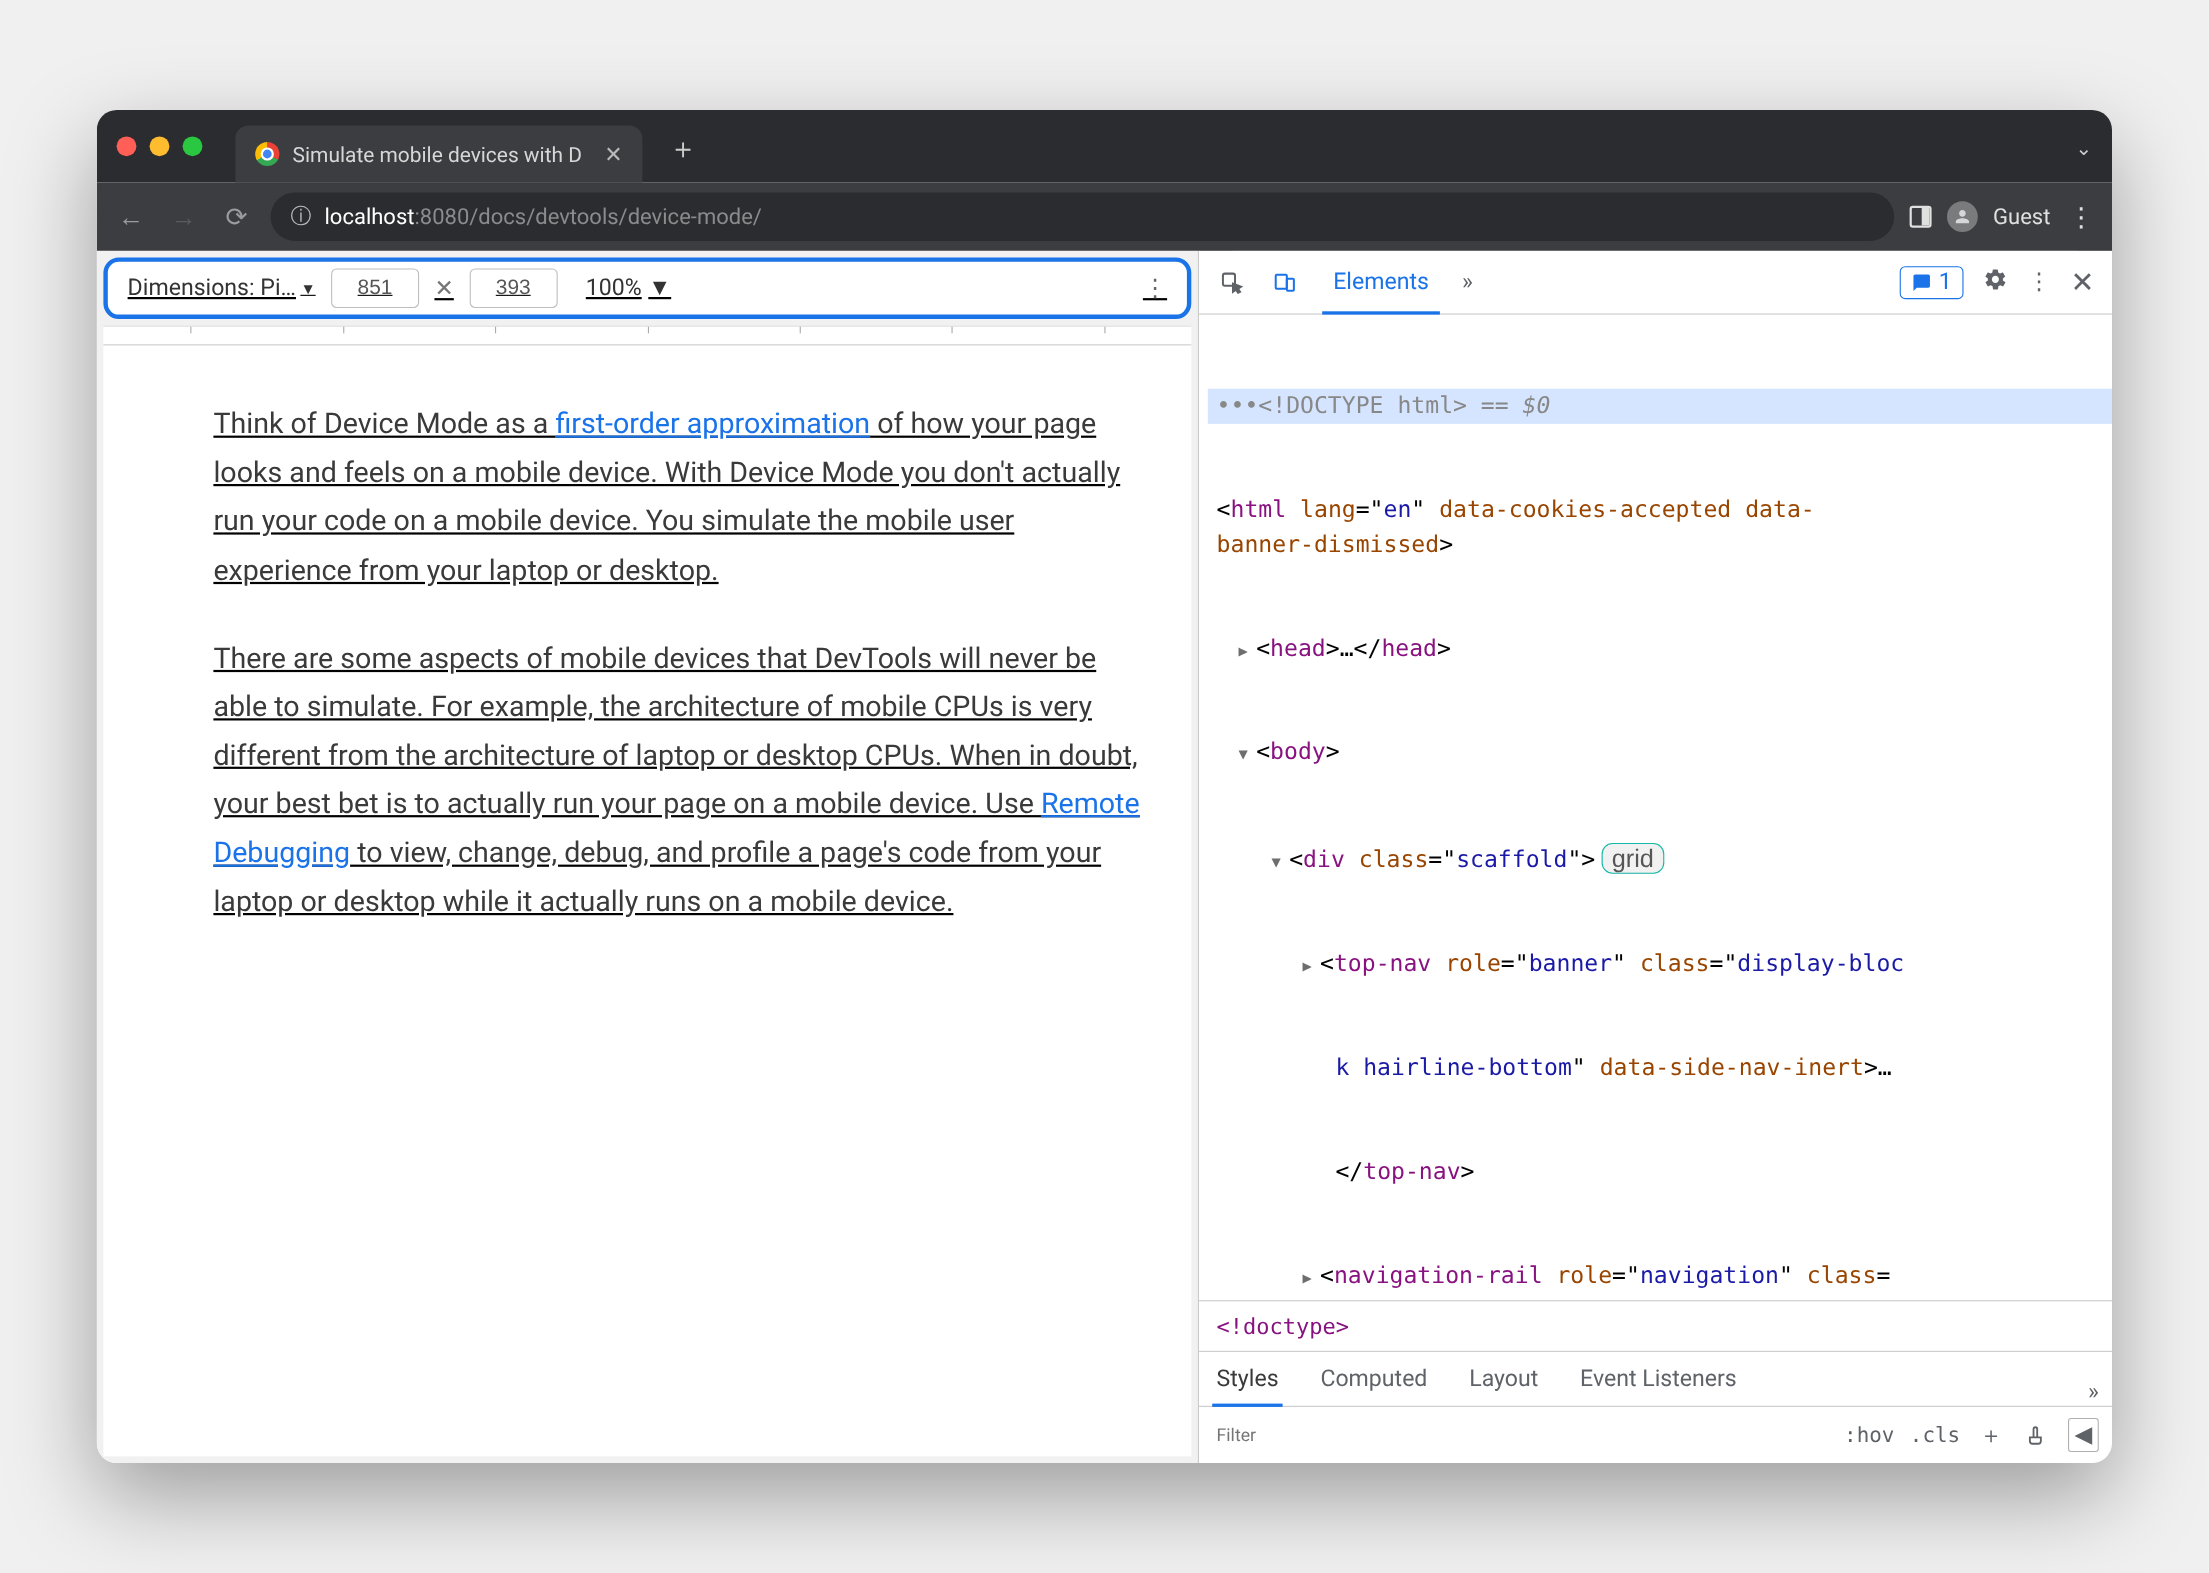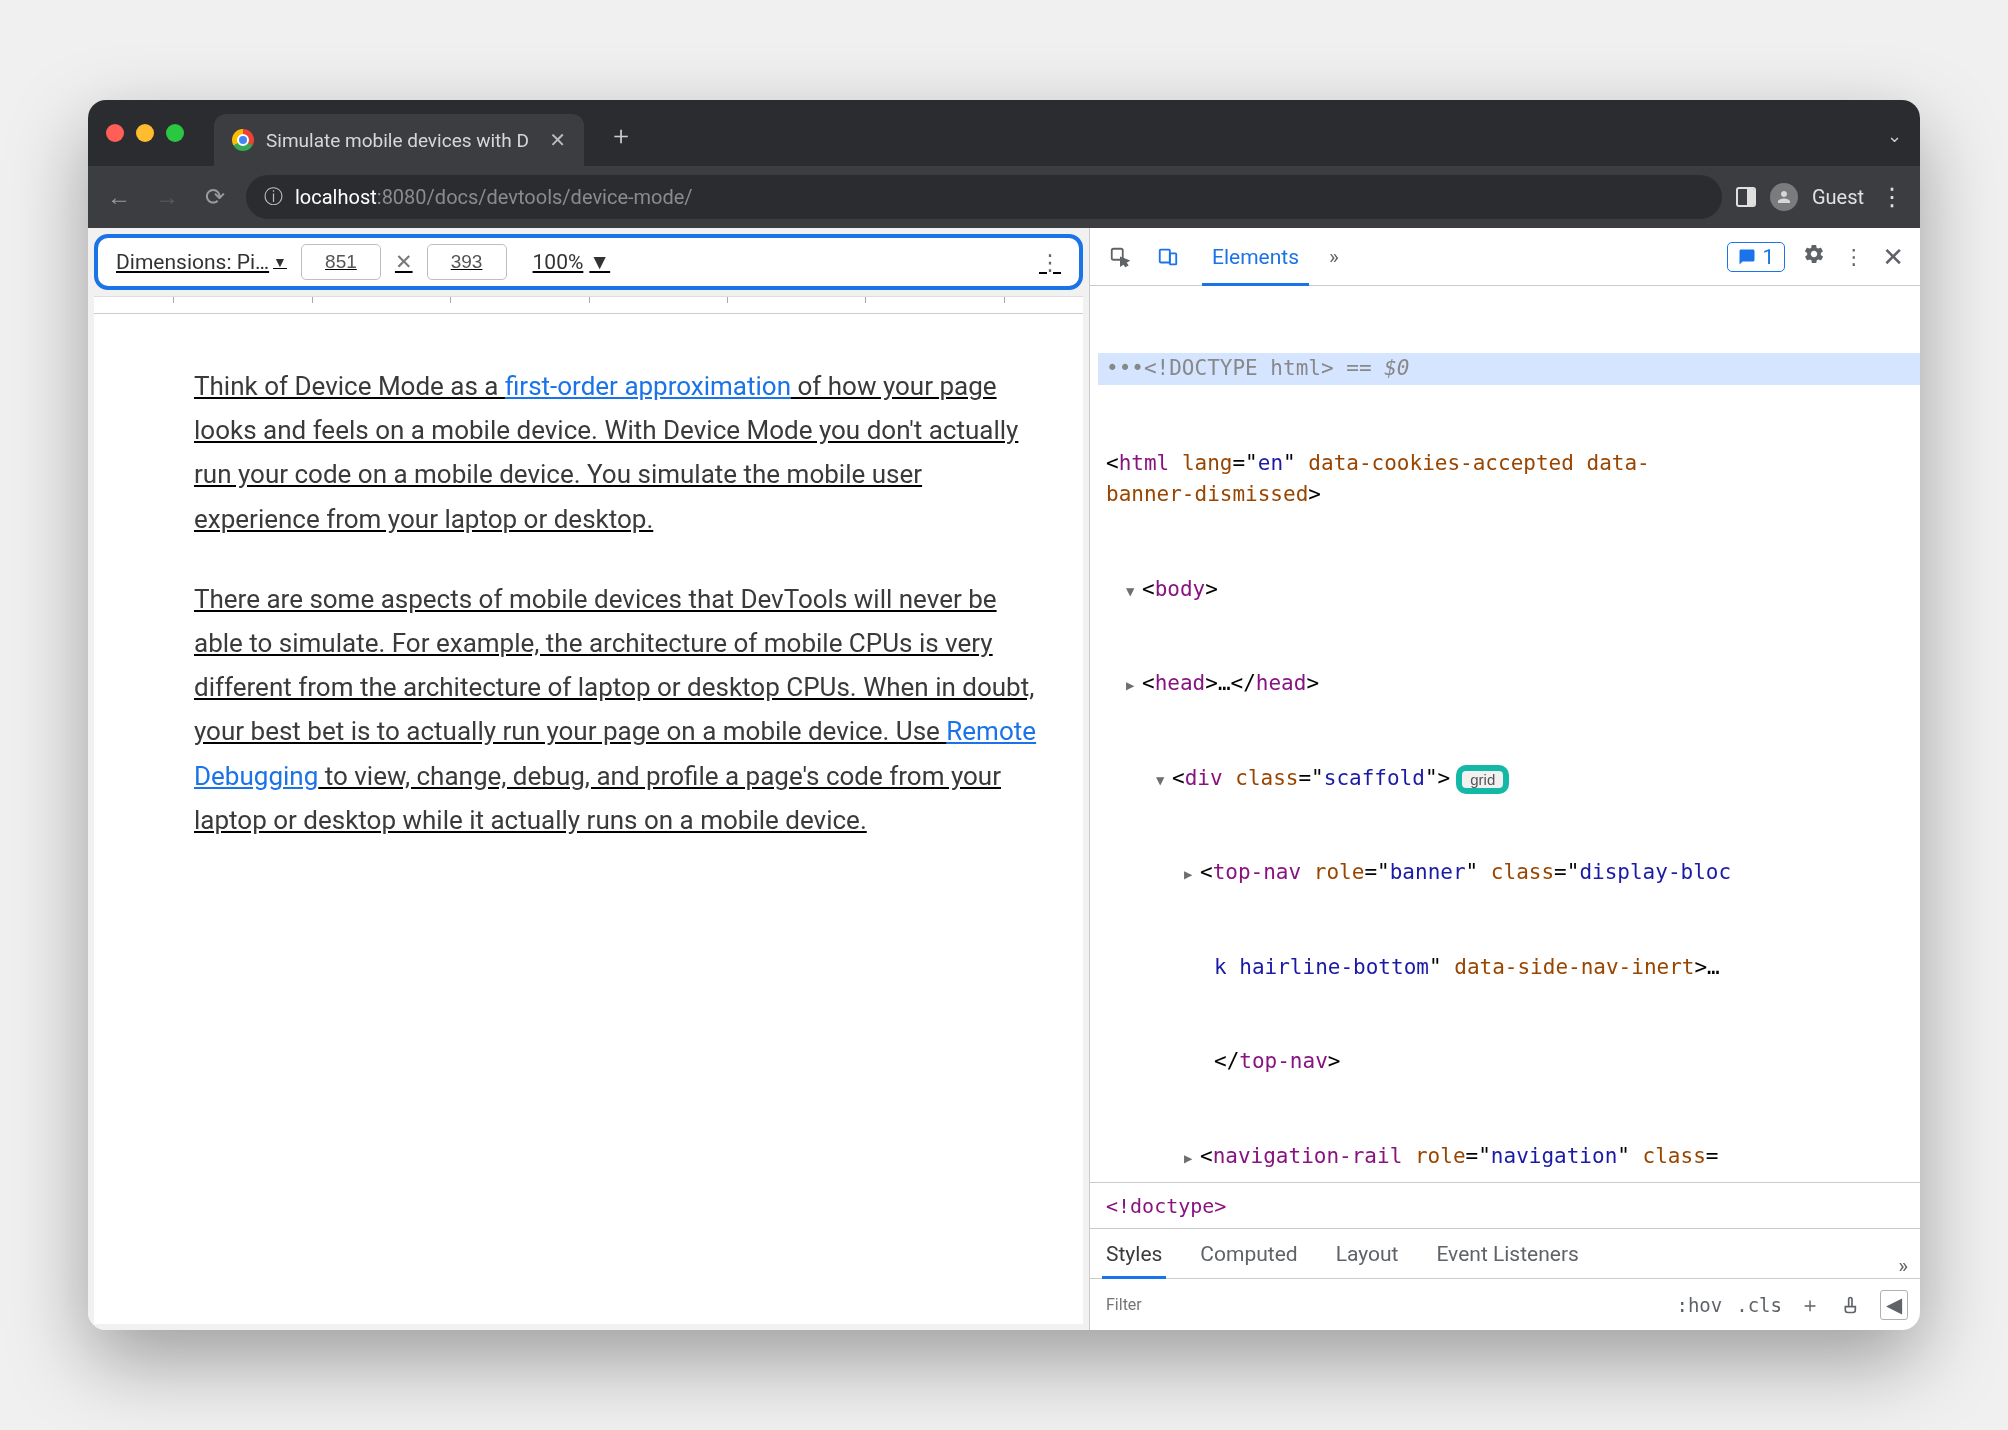--- a/index.html
+++ b/index.html
@@ -71,21 +71,21 @@
   .ind3 { padding-left: 86px; }
   .cont3 { padding-left: 116px; }
   .tri { display:inline-block; width:16px; color:#6e6e6e; font-size:14px; cursor:pointer; }
   .dots { color:#888; }
   .c-doctype { color:#888; }
   .c-tag { color:#881280; }
   .c-attr { color:#994500; }
   .c-val { color:#1a1aa6; }
   .eq-ref { color:#888; font-style: normal; }
   .dollar { color:#888; font-style:italic; }
-  .grid-badge { font-family:-apple-system,sans-serif; font-size:15px; border:6px solid #14b8a6; border-radius:10px; padding:0 8px; color:#555; background:#f1f1f1; margin-left:6px; }
+  .grid-badge { font-family:-apple-system,sans-serif; font-size:23px; border:1px solid #14b8a6; border-radius:10px; padding:0 8px; color:#555; background:#f1f1f1; margin-left:6px; }
   .breadcrumb-bar { border-top:1px solid #cacaca; height:46px; display:flex; align-items:center; padding:0 16px; color:#881280; font-family:Menlo,Consolas,monospace; font-size:20px; }
   .sub-tabs { border-top:1px solid #cacaca; height:50px; display:flex; align-items:flex-end; padding:0 12px; gap:30px; }
   .sub-tab { color:#5f6368; cursor:pointer; position:relative; height:100%; display:flex; align-items:center; padding:0 4px; }
   .sub-tab.active { color:#3a3a3a; }
   .sub-tab.active::after { content:''; position:absolute; bottom:-1px; left:0; right:0; height:3px; background:#1a73e8; }
   .sub-more { margin-left:auto; color:#5f6368; cursor:pointer; }
   .filter-bar { border-top:1px solid #cacaca; height:52px; display:flex; align-items:center; padding:0 12px; gap:14px; }
   .filter-input { flex:1; border:none; outline:none; font-size:16px; color:#333; font-family:inherit; padding:4px; }
   .fb-btn { color:#5f6368; cursor:pointer; font-family:Menlo,Consolas,monospace; font-size:19px; }
   .fb-icon { color:#5f6368; cursor:pointer; width:28px; display:flex; align-items:center; justify-content:center; }
@@ -194,22 +194,22 @@
                 <path d="M19.4 13c0-.3.1-.7.1-1s0-.7-.1-1l2.1-1.6c.2-.1.2-.4.1-.6l-2-3.5c-.1-.2-.4-.3-.6-.2l-2.5 1c-.5-.4-1.1-.7-1.7-1l-.4-2.6c0-.2-.2-.4-.5-.4h-4c-.2 0-.4.2-.5.4l-.4 2.6c-.6.2-1.2.6-1.7 1l-2.5-1c-.2-.1-.5 0-.6.2l-2 3.5c-.1.2-.1.5.1.6L4.6 11c0 .3-.1.7-.1 1s0 .7.1 1l-2.1 1.6c-.2.1-.2.4-.1.6l2 3.5c.1.2.4.3.6.2l2.5-1c.5.4 1.1.7 1.7 1l.4 2.6c0 .2.2.4.5.4h4c.2 0 .4-.2.5-.4l.4-2.6c.6-.2 1.2-.6 1.7-1l2.5 1c.2.1.5 0 .6-.2l2-3.5c.1-.2.1-.5-.1-.6L19.4 13zM12 15.5c-1.9 0-3.5-1.6-3.5-3.5s1.6-3.5 3.5-3.5 3.5 1.6 3.5 3.5-1.6 3.5-3.5 3.5z"></path>
               </svg></span>
           <span class="dt-kebab">⋮</span>
           <span class="dt-close">✕</span>
         </div>
       </div>
 
       <div class="dom">
         <div class="dom-line sel ind0"><span class="dots">•••</span><span class="c-doctype">&lt;!DOCTYPE html&gt;</span><span class="eq-ref"> == </span><span class="dollar">$0</span></div>
         <div class="dom-line ind0">&lt;<span class="c-tag">html</span> <span class="c-attr">lang</span>="<span class="c-val">en</span>" <span class="c-attr">data-cookies-accepted</span> <span class="c-attr">data-<br>banner-dismissed</span>&gt;</div>
+        <div class="dom-line ind1"><span class="tri">▶</span>&lt;<span class="c-tag">head</span>&gt;…&lt;/<span class="c-tag">head</span>&gt;</div>
         <div class="dom-line ind1"><span class="tri">▼</span>&lt;<span class="c-tag">body</span>&gt;</div>
-        <div class="dom-line ind1"><span class="tri">▶</span>&lt;<span class="c-tag">head</span>&gt;…&lt;/<span class="c-tag">head</span>&gt;</div>
         <div class="dom-line ind2"><span class="tri">▼</span>&lt;<span class="c-tag">div</span> <span class="c-attr">class</span>="<span class="c-val">scaffold</span>"&gt;<span class="grid-badge">grid</span></div>
         <div class="dom-line ind3"><span class="tri">▶</span>&lt;<span class="c-tag">top-nav</span> <span class="c-attr">role</span>="<span class="c-val">banner</span>" <span class="c-attr">class</span>="<span class="c-val">display-bloc</span></div>
         <div class="dom-line cont3"><span class="c-val">k hairline-bottom</span>" <span class="c-attr">data-side-nav-inert</span>&gt;…</div>
         <div class="dom-line cont3">&lt;/<span class="c-tag">top-nav</span>&gt;</div>
         <div class="dom-line ind3"><span class="tri">▶</span>&lt;<span class="c-tag">navigation-rail</span> <span class="c-attr">role</span>="<span class="c-val">navigation</span>" <span class="c-attr">class</span>=</div>
         
         
         
         
         

